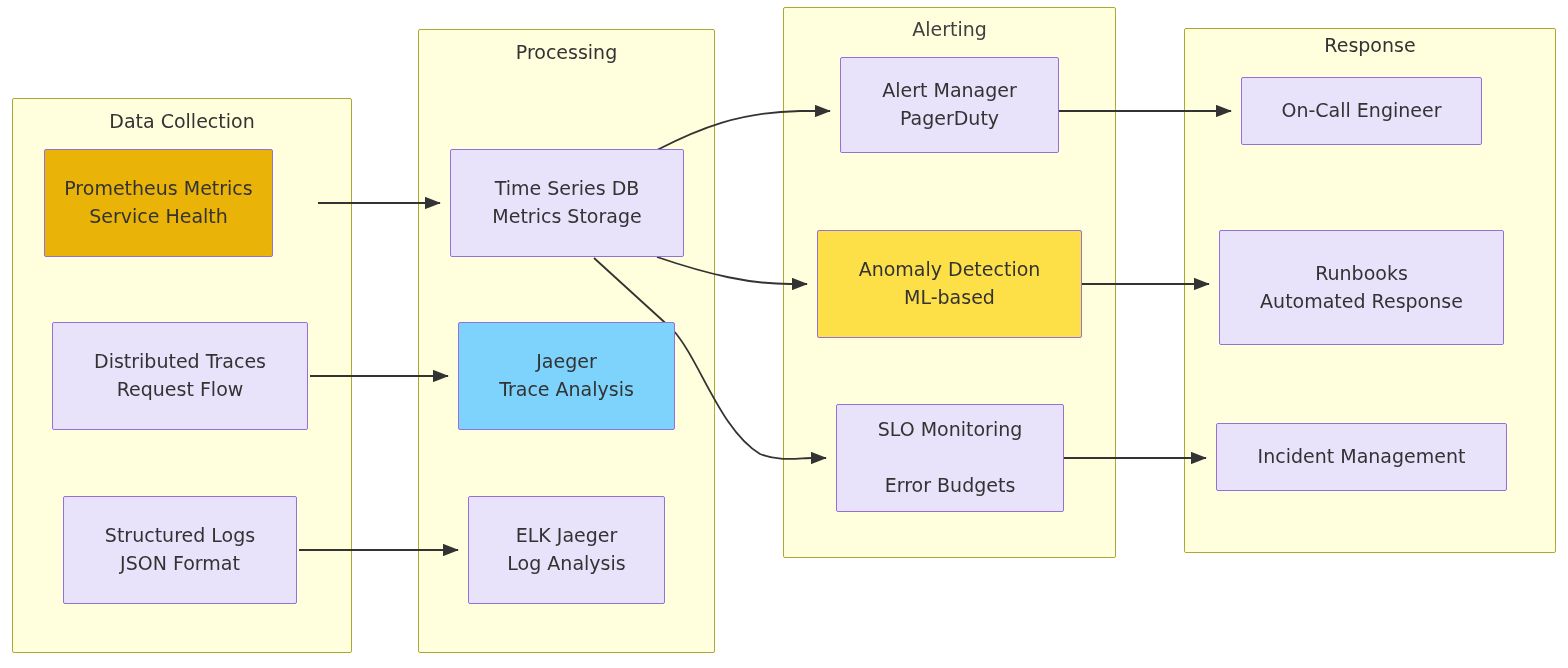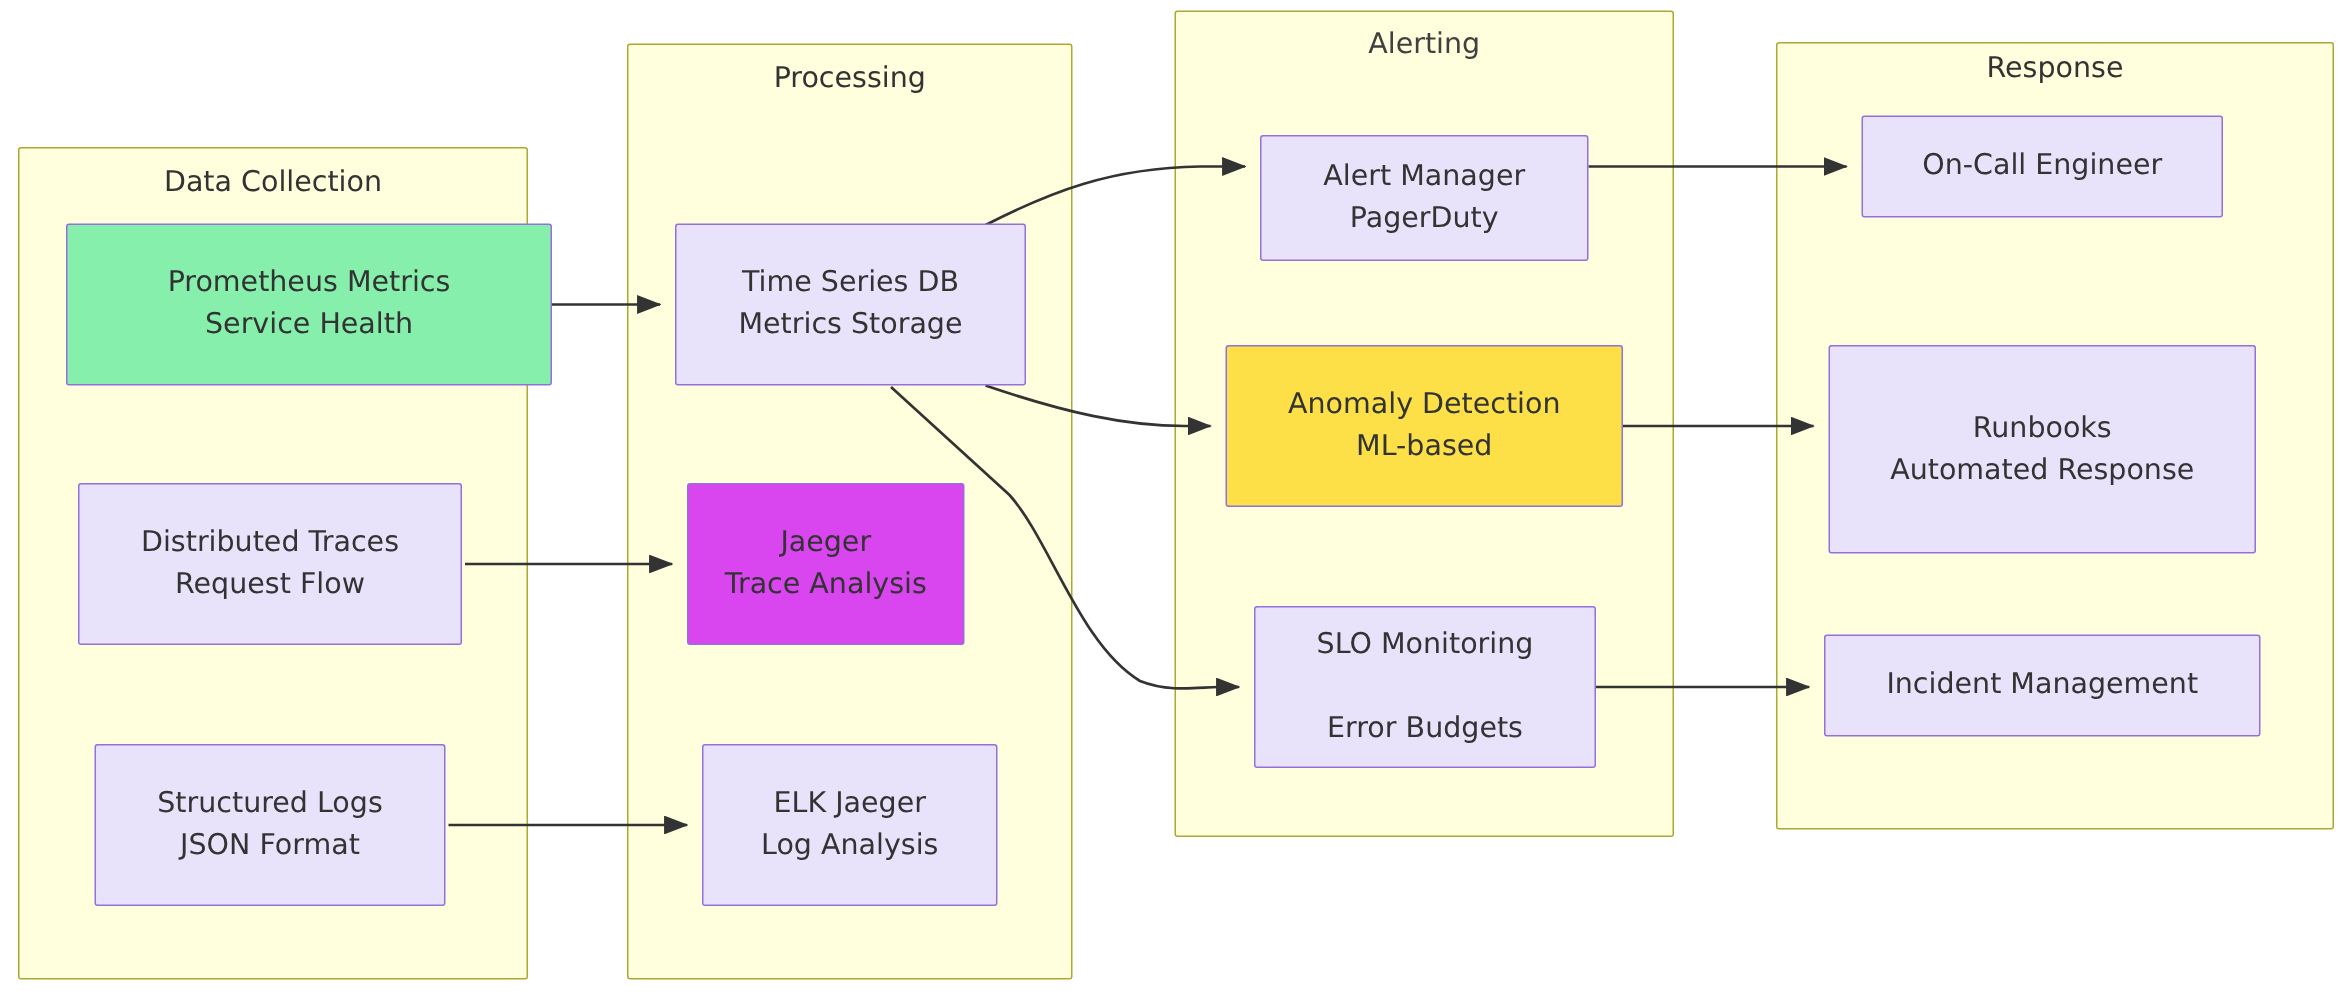--- a/index.html
+++ b/index.html
@@ -86,61 +86,61 @@
         <path d="M 299 550 L 458 550" marker-end="url(#arrowhead)"></path>
         <path d="M 657 150 C 700 128 740 112 800 111 L 830 111" marker-end="url(#arrowhead)"></path>
         <path d="M 657 257 C 710 275 750 284 790 284 L 807 284" marker-end="url(#arrowhead)"></path>
         <path d="M 594 258 L 673 330 C 700 360 720 430 760 454 C 780 462 800 458 812 458 L 826 458" marker-end="url(#arrowhead)"></path>
         <path d="M 1059 111 L 1231 111" marker-end="url(#arrowhead)"></path>
         <path d="M 1082 284 L 1209 284" marker-end="url(#arrowhead)"></path>
         <path d="M 1064 458 L 1206 458" marker-end="url(#arrowhead)"></path>
       </g>
   </svg>
 
-  <div class="node" id="nd-0" style="left: 44px; top: 149px; width: 324px; height: 108px; background: #86efac; border-color: rgb(147, 112, 219);">
+  <div class="node" id="nd-0" style="left: 44px; top: 149px; width: 229px; height: 108px; background: #eab308; border-color: rgb(147, 112, 219);">
     <span>Prometheus Metrics</span>
     <span class="line2">Service Health</span>
   </div>
   <div class="node" id="nd-1" style="left: 52px; top: 322px; width: 256px; height: 108px; background: rgb(232, 227, 251); border-color: rgb(147, 112, 219);">
     <span>Distributed Traces</span>
     <span class="line2">Request Flow</span>
   </div>
   <div class="node" id="nd-2" style="left: 63px; top: 496px; width: 234px; height: 108px; background: rgb(232, 227, 251); border-color: rgb(147, 112, 219); text-align: center;">
     <span>Structured Logs</span>
     <span class="line2">JSON Format</span>
   </div>
   <div class="node" id="nd-3" style="left: 450px; top: 149px; width: 234px; height: 108px; background: rgb(232, 227, 251); border-color: rgb(147, 112, 219);">
     <span>Time Series DB</span>
     <span class="line2">Metrics Storage</span>
   </div>
-  <div class="node" id="nd-4" style="left: 458px; top: 322px; width: 185px; height: 108px; background: #d946ef; border-color: rgb(147, 112, 219);">
+  <div class="node" id="nd-4" style="left: 458px; top: 322px; width: 217px; height: 108px; background: #7dd3fc; border-color: rgb(147, 112, 219);">
     <span>Jaeger</span>
     <span class="line2">Trace Analysis</span>
   </div>
   <div class="node" id="nd-5" style="left: 468px; top: 496px; width: 197px; height: 108px; background: rgb(232, 227, 251); border-color: rgb(147, 112, 219);">
     <span>ELK Jaeger</span>
     <span class="line2">Log Analysis</span>
   </div>
-  <div class="node" id="nd-6" style="left: 840px; top: 57px; width: 219px; height: 84px; background: rgb(232, 227, 251); border-color: rgb(147, 112, 219); margin-top: 33px;">
+  <div class="node" id="nd-6" style="left: 840px; top: 57px; width: 219px; height: 96px; background: rgb(232, 227, 251); border-color: rgb(147, 112, 219);">
     <span>Alert Manager</span>
     <span class="line2">PagerDuty</span>
   </div>
   <div class="node" id="nd-7" style="left: 817px; top: 230px; width: 265px; height: 108px; background: #fde047; border-color: rgb(147, 112, 219);">
     <span>Anomaly Detection</span>
     <span class="line2">ML-based</span>
   </div>
   <div class="node" id="nd-8" style="left: 836px; top: 404px; width: 228px; height: 108px; background: rgb(232, 227, 251); border-color: rgb(147, 112, 219); gap: 28px;">
     <span>SLO Monitoring</span>
     <span class="line2">Error Budgets</span>
   </div>
   <div class="node" id="nd-9" style="left: 1241px; top: 77px; width: 241px; height: 68px; background: rgb(232, 227, 251); border-color: rgb(147, 112, 219);">
     <span>On-Call Engineer</span>
 
   </div>
-  <div class="node" id="nd-10" style="left: 1219px; top: 230px; width: 285px; height: 139px; background: rgb(232, 227, 251); border-color: rgb(147, 112, 219);">
+  <div class="node" id="nd-10" style="left: 1219px; top: 230px; width: 285px; height: 115px; background: rgb(232, 227, 251); border-color: rgb(147, 112, 219);">
     <span>Runbooks</span>
     <span class="line2">Automated Response</span>
   </div>
   <div class="node" id="nd-11" style="left: 1216px; top: 423px; width: 291px; height: 68px; background: rgb(232, 227, 251); border-color: rgb(147, 112, 219);">
     <span>Incident Management</span>
 
   </div>
 
 </div>
 

